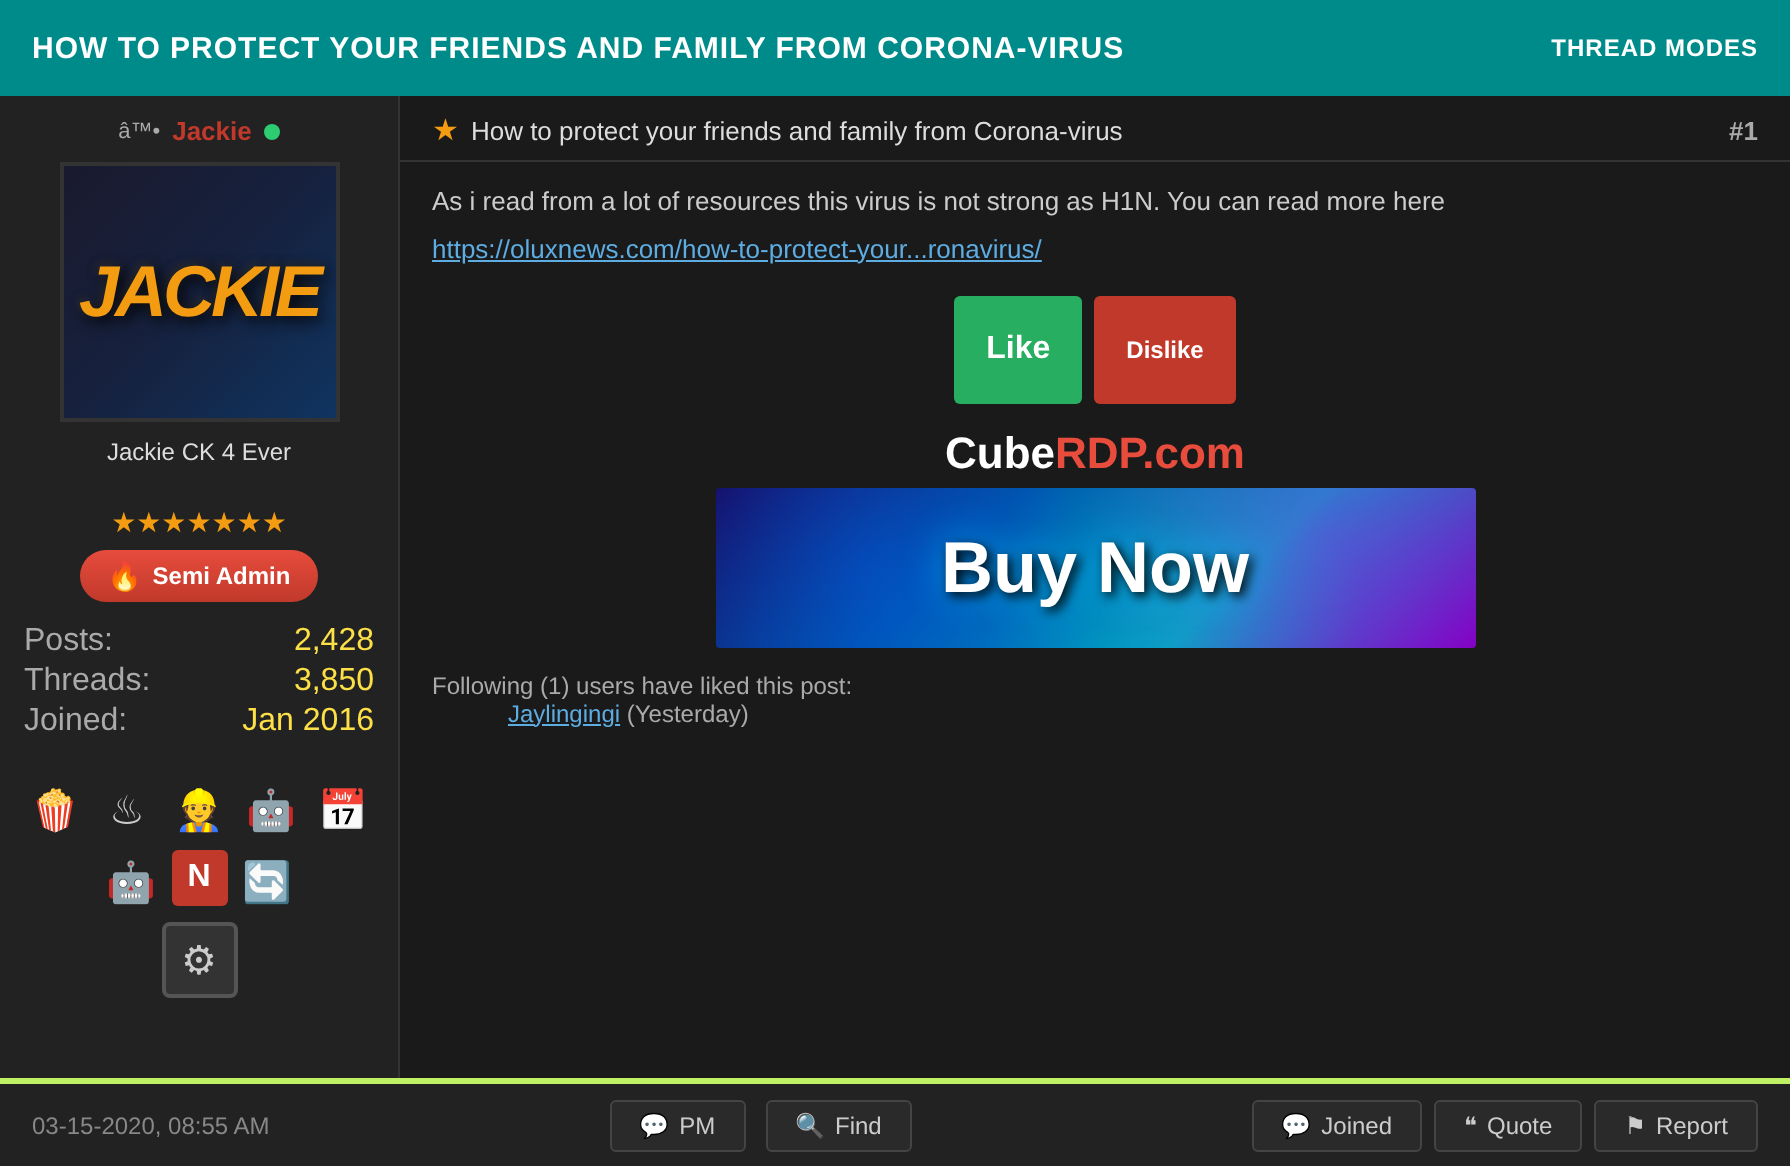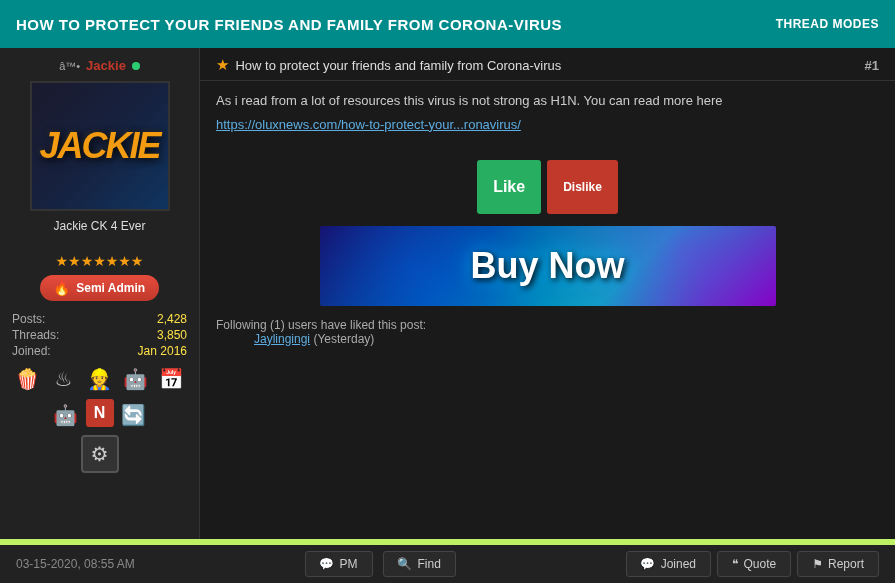--- a/index.html
+++ b/index.html
@@ -128,23 +128,23 @@
       margin-bottom: 10px;
       display: flex;
       align-items: center;
       gap: 5px;
     }
     .badge-icon {
       font-size: 14px;
     }
     .user-stats {
       width: 100%;
-      font-size: 12px;
+      font-size: 16px;
       color: #aaa;
-      margin-bottom: 0;
+      margin-bottom: 14px;
     }
     .user-stats .stat-row {
       display: flex;
       justify-content: space-between;
       padding: 1px 4px;
     }
     .stat-val {
       color: #fde047;
     }
     .stat-val.green {
@@ -218,21 +218,21 @@
     }
     .post-text {
       color: #ccc;
       font-size: 13px;
       line-height: 1.5;
       margin-bottom: 6px;
     }
     .post-link {
       color: #5dade2;
       font-size: 13px;
-      margin-bottom: 28px;
+      margin-bottom: 16px;
       display: block;
     }
     .like-dislike-row {
       display: flex;
       gap: 6px;
       margin-bottom: 12px;
       justify-content: center;
     }
     .like-btn {
       background: #27ae60;
@@ -268,21 +268,21 @@
     .ad-cube {
       color: #fff;
     }
     .ad-rdp {
       color: #e74c3c;
     }
     .ad-com {
       color: #e74c3c;
     }
     .ad-banner {
-      width: 456px;
+      width: 380px;
       height: 80px;
       background: linear-gradient(135deg, #1a0050, #0050a0, #00a0c0, #8000c0);
       display: flex;
       align-items: center;
       justify-content: center;
       border-radius: 2px;
       position: relative;
       overflow: hidden;
     }
     .ad-banner-text {
@@ -307,21 +307,21 @@
     }
     .liked-by .user-link {
       color: #5dade2;
       margin-left: 38px;
     }
 
     
     .footer-bar {
       height: 44px;
       background: #222;
-      border-top: 6px solid #bef264;
+      border-top: 3px solid #bef264;
       display: flex;
       align-items: center;
       justify-content: space-between;
       padding: 0 16px;
     }
     .footer-left {
       display: flex;
       align-items: center;
       gap: 4px;
     }
@@ -428,20 +428,23 @@
       <span class="post-num">#1</span>
     </div>
     <div class="post-body">
       <p class="post-text">As i read from a lot of resources this virus is not strong as H1N. You can read more here</p>
       <a class="post-link" href="#">https://oluxnews.com/how-to-protect-your...ronavirus/</a>
       <div class="like-dislike-row">
         <button class="like-btn">Like</button>
         <button class="dislike-btn">Dislike</button>
       </div>
       <div class="ad-block">
+        <div class="ad-title">
+          <span class="ad-cube">Cube</span><span class="ad-rdp">RDP</span><span class="ad-com">.com</span>
+        </div>
         <div class="ad-banner">
           <div class="ad-banner-bg"></div>
           <span class="ad-banner-text">Buy Now</span>
         </div>
       </div>
       <div class="liked-by">
         <span>Following (1) users have liked this post:</span><br>
         <a class="user-link" href="#">Jaylingingi</a>
         <span>(Yesterday)</span>
       </div>

